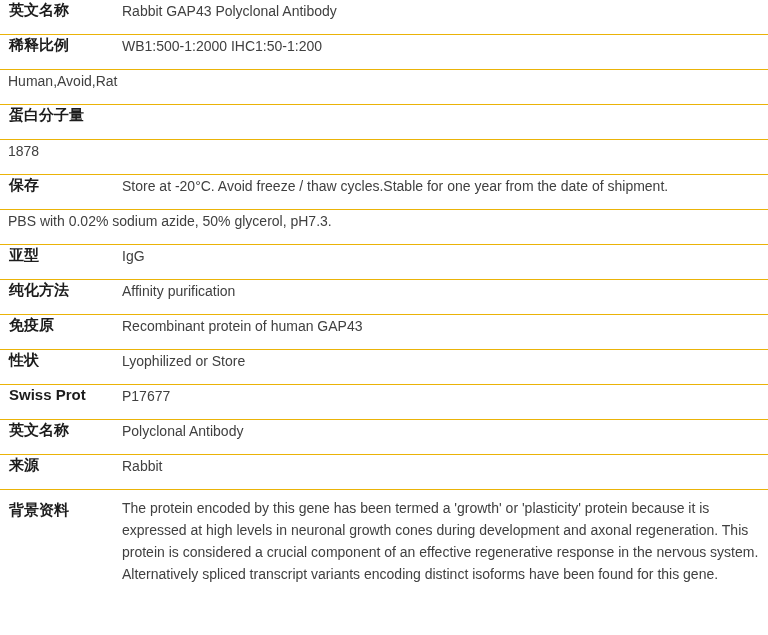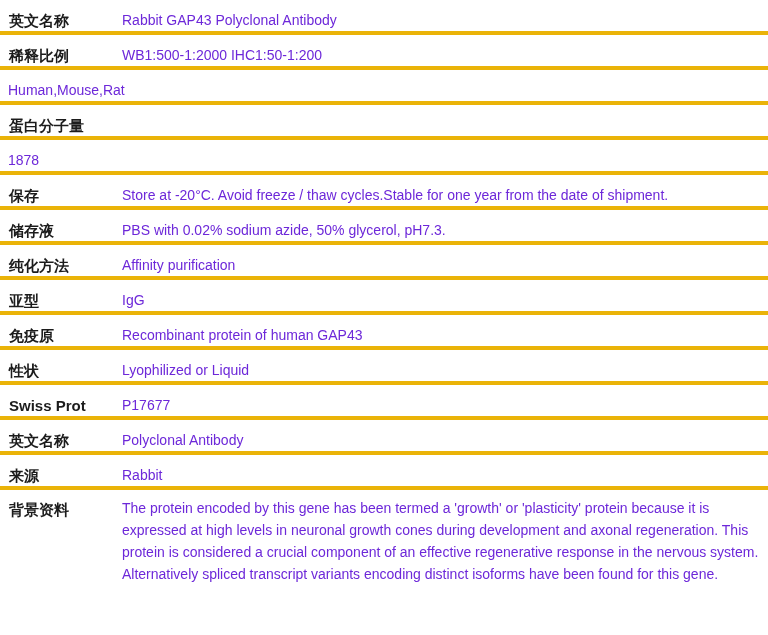--- a/index.html
+++ b/index.html
@@ -7,23 +7,23 @@
     background: #ffffff;
     font-family: "Liberation Sans", "DejaVu Sans", sans-serif;
     color: #1f1f1f;
   }
   .spec-table {
     width: 768px;
     background: #ffffff;
   }
   .row {
     display: flex;
-    align-items: flex-end;
+    align-items: flex-start;
     min-height: 35px;
-    border-bottom: 4px solid #eab308;
+    border-bottom: 1px solid #eab308;
   }
   .row:last-child {
     border-bottom: none;
     align-items: flex-start;
     padding-top: 7px;
     padding-bottom: 6px;
   }
   .row:last-child .label {
     padding-top: 3px;
   }
@@ -35,79 +35,78 @@
     font-size: 15px;
     line-height: 20px;
     color: #1c1c1c;
   }
   .value {
     flex: 1 1 auto;
     padding-left: 8px;
     padding-right: 8px;
     font-size: 14px;
     line-height: 22px;
-    color: #6d28d9;
+    color: #404040;
   }
 </style>
 </head>
 <body>
 
 <div class="spec-table">
 
   <div class="row">
     <div class="label">英文名称</div>
     <div class="value">Rabbit GAP43 Polyclonal Antibody</div>
   </div>
 
 
   <div class="row">
     <div class="label">稀释比例</div>
     <div class="value">WB1:500-1:2000 IHC1:50-1:200</div>
   </div>
 
   <div class="row">
-    <div class="value">Human,Mouse,Rat</div>
+    <div class="value">Human,Avoid,Rat</div>
   </div>
 
   <div class="row">
     <div class="label">蛋白分子量</div>
   </div>
 
   <div class="row">
     <div class="value">1878</div>
   </div>
 
   <div class="row">
     <div class="label">保存</div>
     <div class="value">Store at -20°C. Avoid freeze / thaw cycles.Stable for one year from the date of shipment.</div>
   </div>
 
   <div class="row">
-    <div class="label">储存液</div>
     <div class="value">PBS with 0.02% sodium azide, 50% glycerol, pH7.3.</div>
+  </div>
+
+  <div class="row">
+    <div class="label">亚型</div>
+    <div class="value">IgG</div>
   </div>
 
   <div class="row">
     <div class="label">纯化方法</div>
     <div class="value">Affinity purification</div>
-  </div>
-
-  <div class="row">
-    <div class="label">亚型</div>
-    <div class="value">IgG</div>
   </div>
 
   <div class="row">
     <div class="label">免疫原</div>
     <div class="value">Recombinant protein of human GAP43</div>
   </div>
 
   <div class="row">
     <div class="label">性状</div>
-    <div class="value">Lyophilized or Liquid</div>
+    <div class="value">Lyophilized or Store</div>
   </div>
 
   <div class="row">
     <div class="label">Swiss Prot</div>
     <div class="value">P17677</div>
   </div>
 
   <div class="row">
     <div class="label">英文名称</div>
     <div class="value">Polyclonal Antibody</div>

